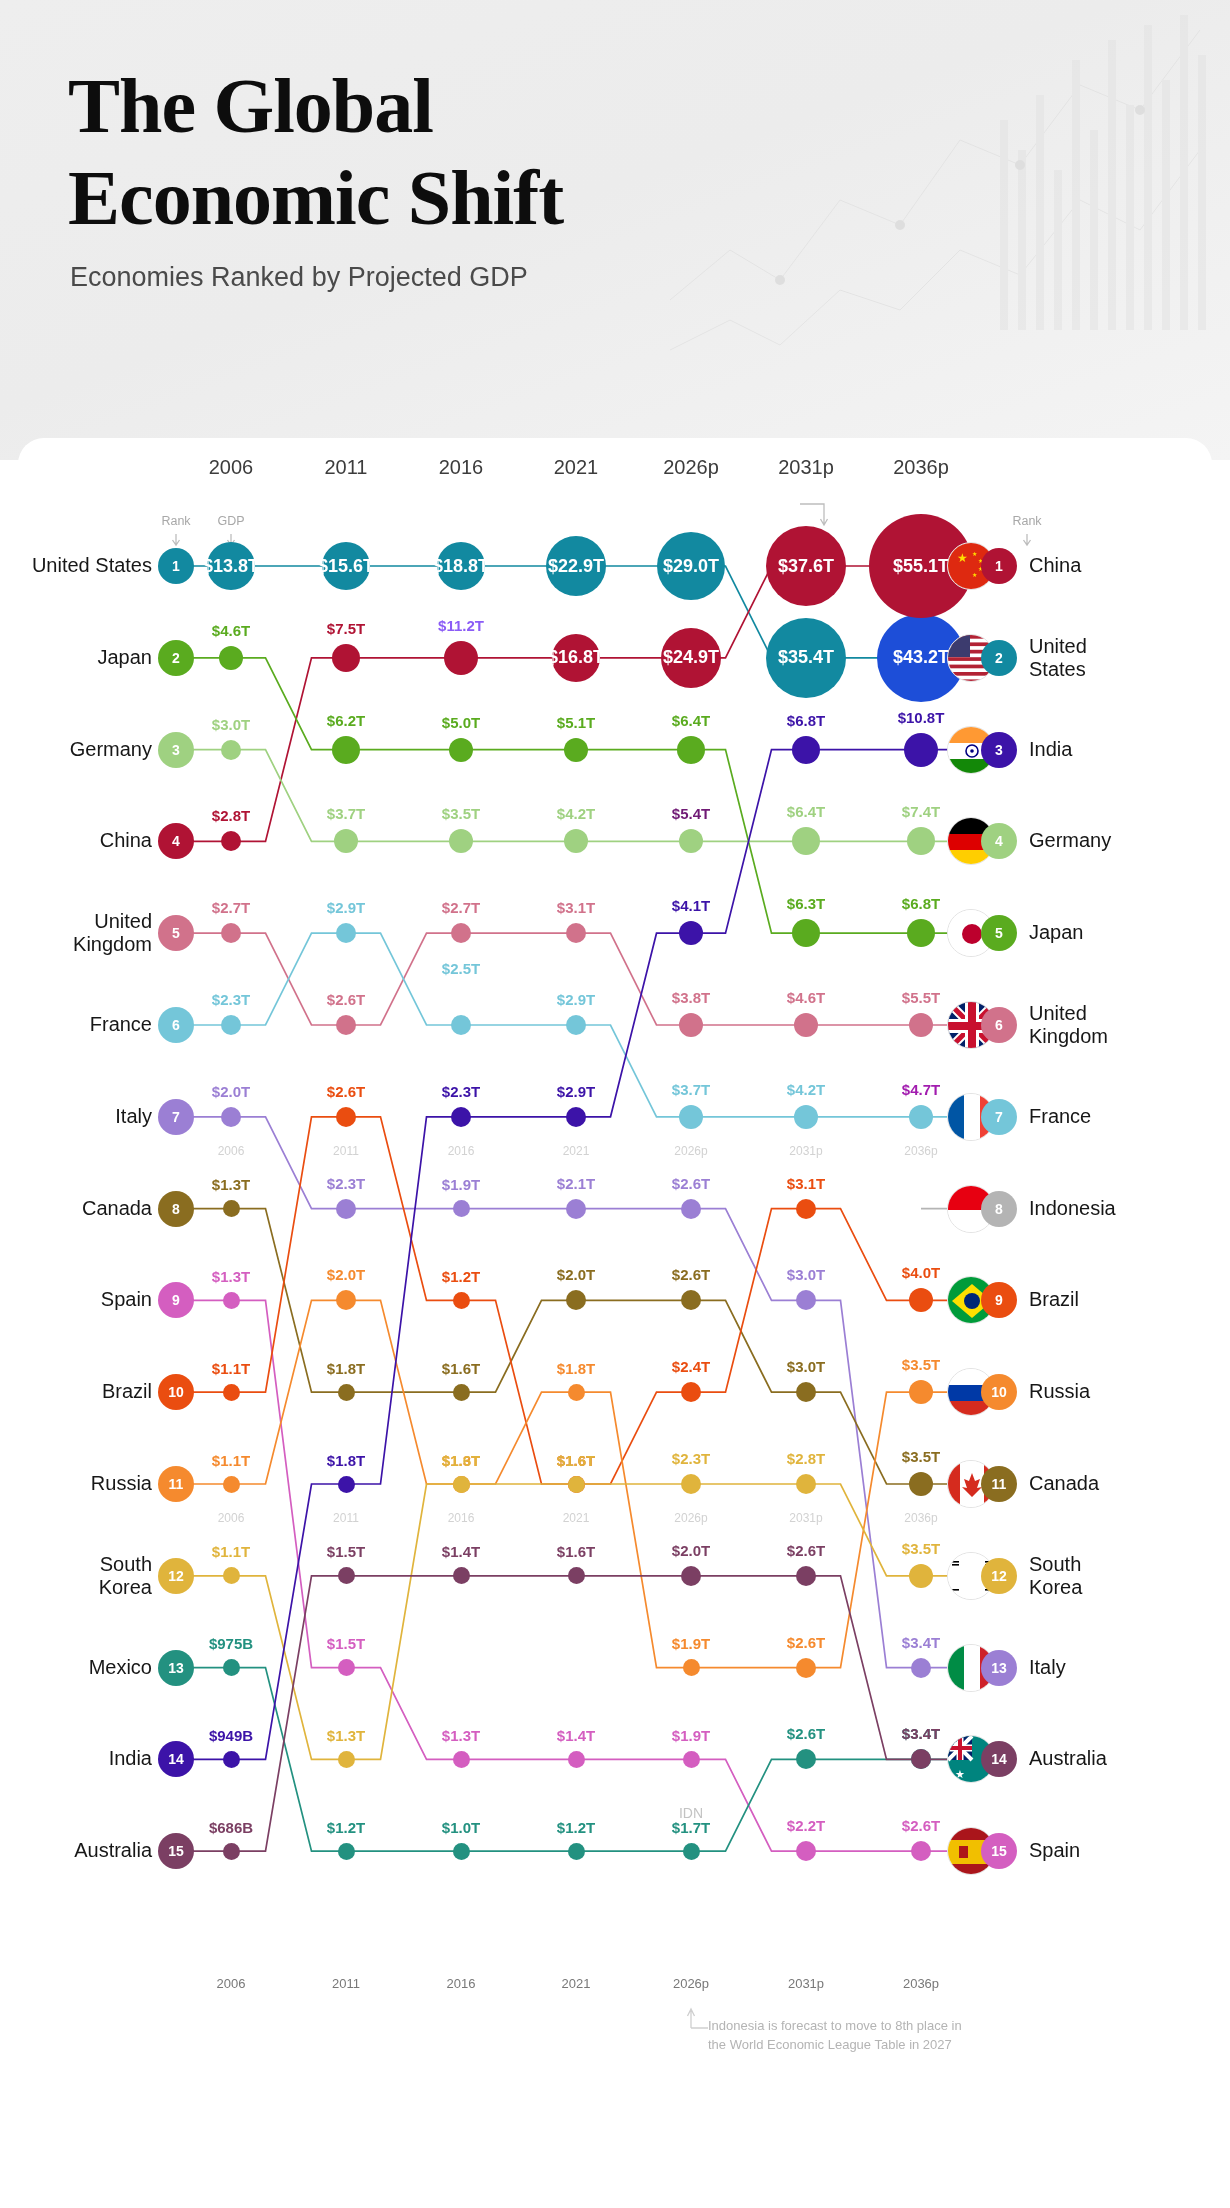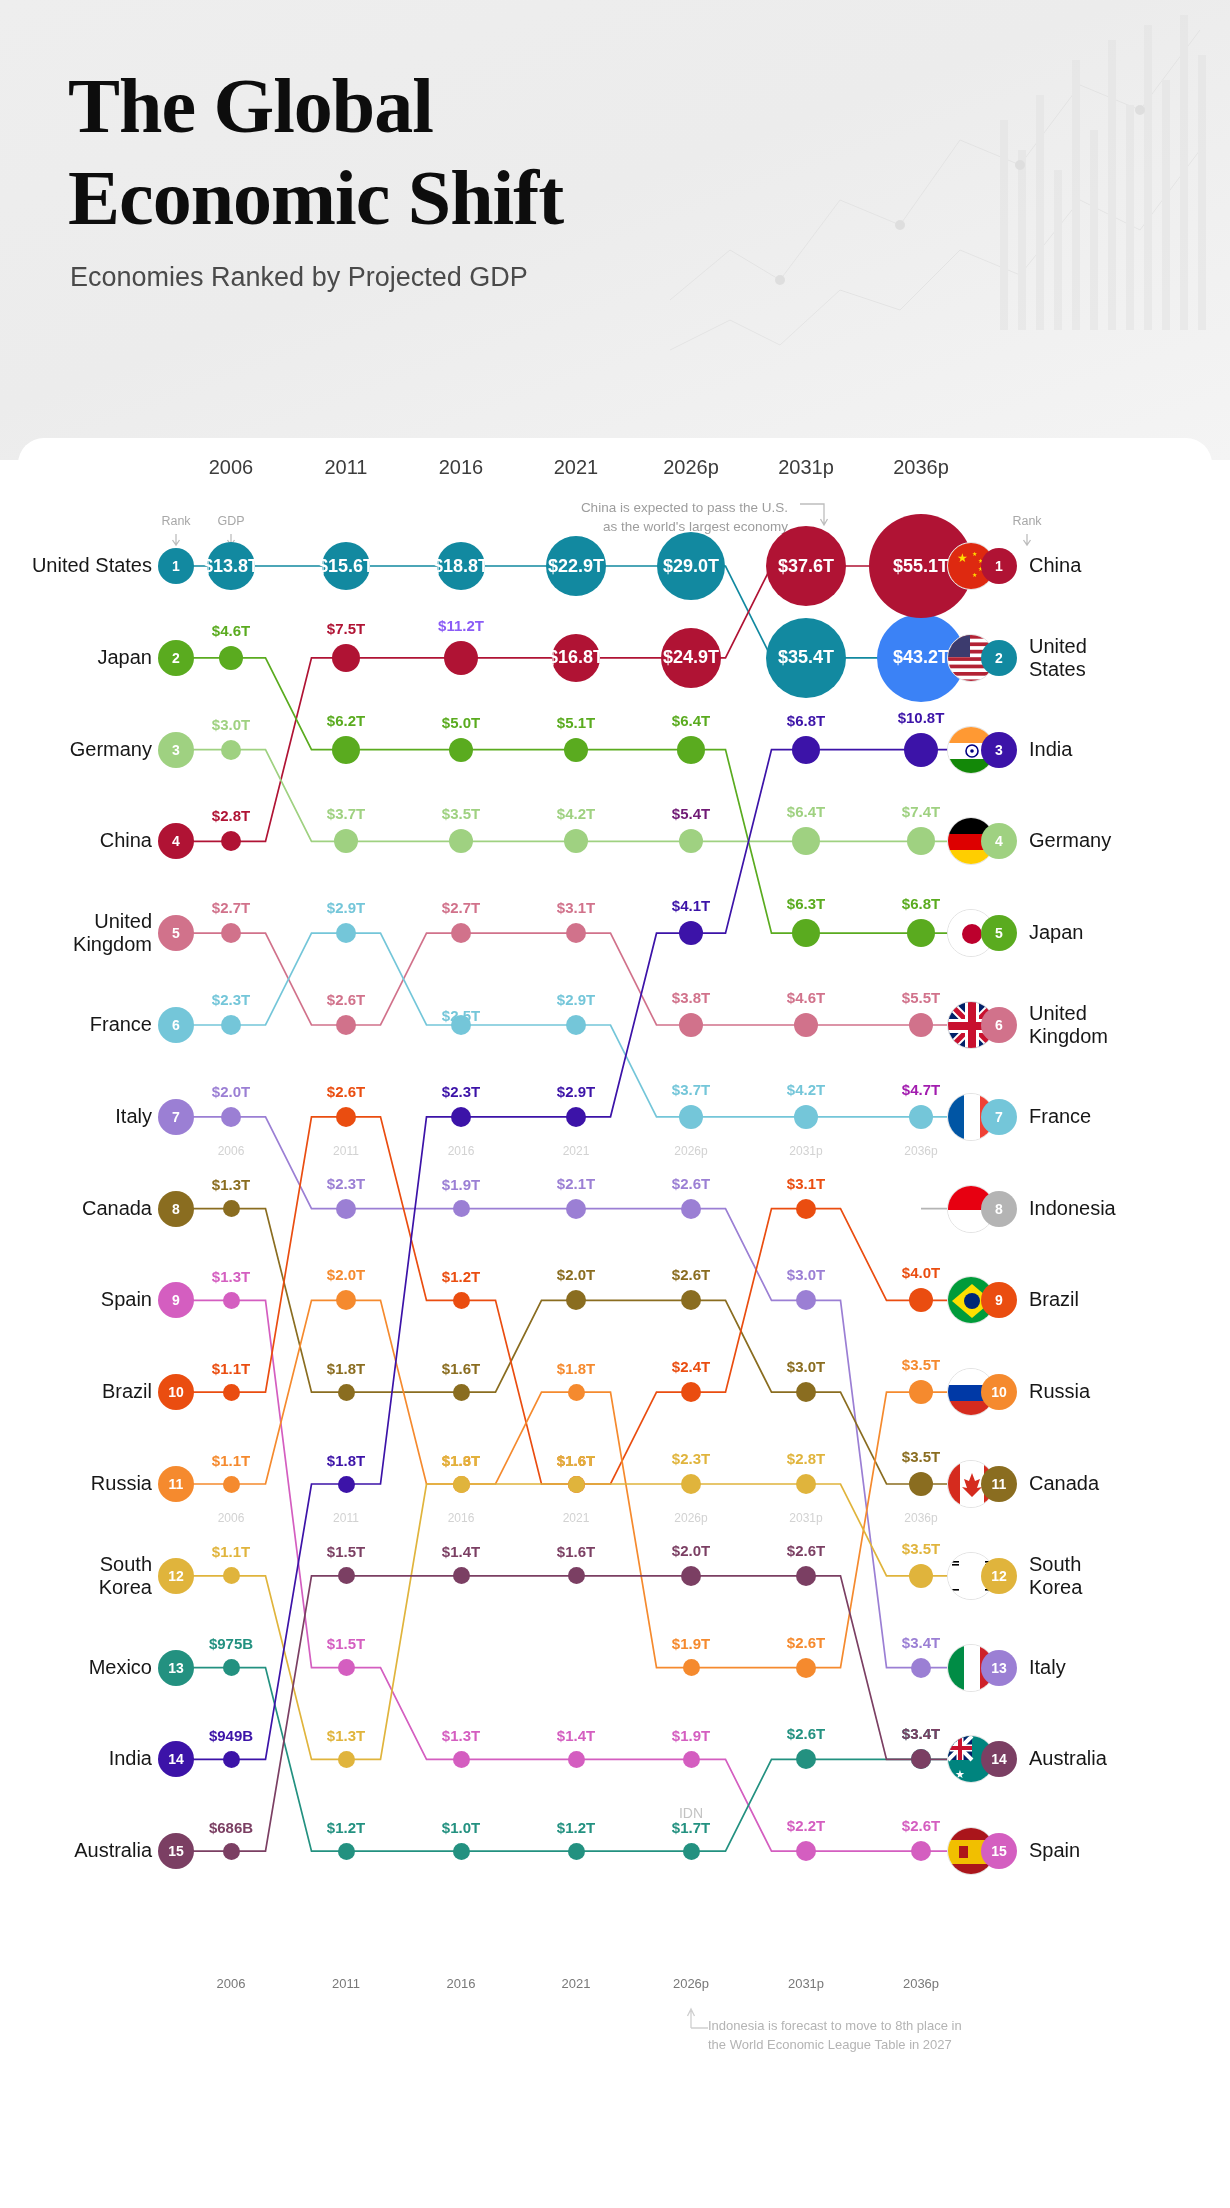--- a/index.html
+++ b/index.html
@@ -182,30 +182,28 @@
       <div class="yr-foot" style="left: 728px;">2031p</div>
       <div class="yr-ghost" style="left: 728px; top: 705.8px;">2031p</div>
       <div class="yr-ghost" style="left: 728px; top: 1073px;">2031p</div>
       <div class="yr-head" style="left: 843px;">2036p</div>
       <div class="yr-foot" style="left: 843px;">2036p</div>
       <div class="yr-ghost" style="left: 843px; top: 705.8px;">2036p</div>
       <div class="yr-ghost" style="left: 843px; top: 1073px;">2036p</div>
       <div class="small-cap" style="left: 123px; top: 76px;">Rank</div>
       <div class="small-cap" style="left: 178px; top: 76px;">GDP</div>
       <div class="small-cap" style="left: 974px; top: 76px;">Rank</div>
-      <div class="hdr-note" style="left: 470px; top: 60px; width: 300px;">China is expected to pass the U.S.
-as the world's largest economy</div>
       <div class="vlabel" style="left: 618px; top: 1367.2px; color: rgb(195, 195, 195); font-weight: 400; font-size: 14px;">IDN</div>
       <div class="node" style="left: 189px; top: 104px; width: 48px; height: 48px; background: rgb(18, 137, 160); font-size: 18px;">$13.8T</div>
       <div class="node" style="left: 304px; top: 104px; width: 48px; height: 48px; background: rgb(18, 137, 160); font-size: 18px;">$15.6T</div>
       <div class="node" style="left: 419px; top: 104px; width: 48px; height: 48px; background: rgb(18, 137, 160); font-size: 18px;">$18.8T</div>
       <div class="node" style="left: 528px; top: 98px; width: 60px; height: 60px; background: rgb(18, 137, 160); font-size: 18px;">$22.9T</div>
       <div class="node" style="left: 639px; top: 94px; width: 68px; height: 68px; background: rgb(18, 137, 160); font-size: 18px;">$29.0T</div>
       <div class="node" style="left: 748px; top: 179.8px; width: 80px; height: 80px; background: rgb(18, 137, 160); font-size: 18px;">$35.4T</div>
-      <div class="node" style="left: 859px; top: 175.8px; width: 88px; height: 88px; background: #3b82f6; font-size: 18px; text-align: right;">$43.2T</div>
+      <div class="node" style="left: 859px; top: 175.8px; width: 88px; height: 88px; background: #1d4ed8; font-size: 18px; text-align: right;">$43.2T</div>
       <div class="node" style="left: 203px; top: 393.4px; width: 20px; height: 20px; background: rgb(176, 19, 52); font-size: 0px;"></div>
       <div class="vlabel" style="left: 158px; top: 369.4px; color: rgb(176, 19, 52);">$2.8T</div>
       <div class="node" style="left: 314px; top: 205.8px; width: 28px; height: 28px; background: rgb(176, 19, 52); font-size: 0px;"></div>
       <div class="vlabel" style="left: 273px; top: 181.8px; color: rgb(176, 19, 52);">$7.5T</div>
       <div class="node" style="left: 426px; top: 202.8px; width: 34px; height: 34px; background: rgb(176, 19, 52); font-size: 0px;"></div>
       <div class="vlabel" style="left: 388px; top: 178.8px; color: #8b5cf6;">$11.2T</div>
       <div class="node" style="left: 534px; top: 195.8px; width: 48px; height: 48px; background: rgb(176, 19, 52); font-size: 18px;">$16.8T</div>
       <div class="node" style="left: 643px; top: 189.8px; width: 60px; height: 60px; background: rgb(176, 19, 52); font-size: 18px;">$24.9T</div>
       <div class="node" style="left: 748px; top: 88px; width: 80px; height: 80px; background: rgb(176, 19, 52); font-size: 18px;">$37.6T</div>
       <div class="node" style="left: 851px; top: 76px; width: 104px; height: 104px; background: rgb(176, 19, 52); font-size: 18px;">$55.1T</div>
@@ -249,21 +247,21 @@
       <div class="vlabel" style="left: 618px; top: 551px; color: rgb(209, 114, 139);">$3.8T</div>
       <div class="node" style="left: 776px; top: 575px; width: 24px; height: 24px; background: rgb(209, 114, 139); font-size: 0px;"></div>
       <div class="vlabel" style="left: 733px; top: 551px; color: rgb(209, 114, 139);">$4.6T</div>
       <div class="node" style="left: 891px; top: 575px; width: 24px; height: 24px; background: rgb(209, 114, 139); font-size: 0px;"></div>
       <div class="vlabel" style="left: 848px; top: 551px; color: rgb(209, 114, 139);">$5.5T</div>
       <div class="node" style="left: 203px; top: 577px; width: 20px; height: 20px; background: rgb(116, 198, 217); font-size: 0px;"></div>
       <div class="vlabel" style="left: 158px; top: 553px; color: rgb(116, 198, 217);">$2.3T</div>
       <div class="node" style="left: 318px; top: 485.2px; width: 20px; height: 20px; background: rgb(116, 198, 217); font-size: 0px;"></div>
       <div class="vlabel" style="left: 273px; top: 461.2px; color: rgb(116, 198, 217);">$2.9T</div>
       <div class="node" style="left: 433px; top: 577px; width: 20px; height: 20px; background: rgb(116, 198, 217); font-size: 0px;"></div>
-      <div class="vlabel" style="left: 388px; top: 569px; color: rgb(116, 198, 217);">$2.5T</div>
+      <div class="vlabel" style="left: 388px; top: 522px; color: rgb(116, 198, 217);">$2.5T</div>
       <div class="node" style="left: 548px; top: 577px; width: 20px; height: 20px; background: rgb(116, 198, 217); font-size: 0px;"></div>
       <div class="vlabel" style="left: 503px; top: 553px; color: rgb(116, 198, 217);">$2.9T</div>
       <div class="node" style="left: 661px; top: 666.8px; width: 24px; height: 24px; background: rgb(116, 198, 217); font-size: 0px;"></div>
       <div class="vlabel" style="left: 618px; top: 642.8px; color: rgb(116, 198, 217);">$3.7T</div>
       <div class="node" style="left: 776px; top: 666.8px; width: 24px; height: 24px; background: rgb(116, 198, 217); font-size: 0px;"></div>
       <div class="vlabel" style="left: 733px; top: 642.8px; color: rgb(116, 198, 217);">$4.2T</div>
       <div class="node" style="left: 891px; top: 666.8px; width: 24px; height: 24px; background: rgb(116, 198, 217); font-size: 0px;"></div>
       <div class="vlabel" style="left: 848px; top: 642.8px; color: #a21caf;">$4.7T</div>
       <div class="node" style="left: 203px; top: 668.8px; width: 20px; height: 20px; background: rgb(155, 127, 212); font-size: 0px;"></div>
       <div class="vlabel" style="left: 158px; top: 644.8px; color: rgb(155, 127, 212);">$2.0T</div>

